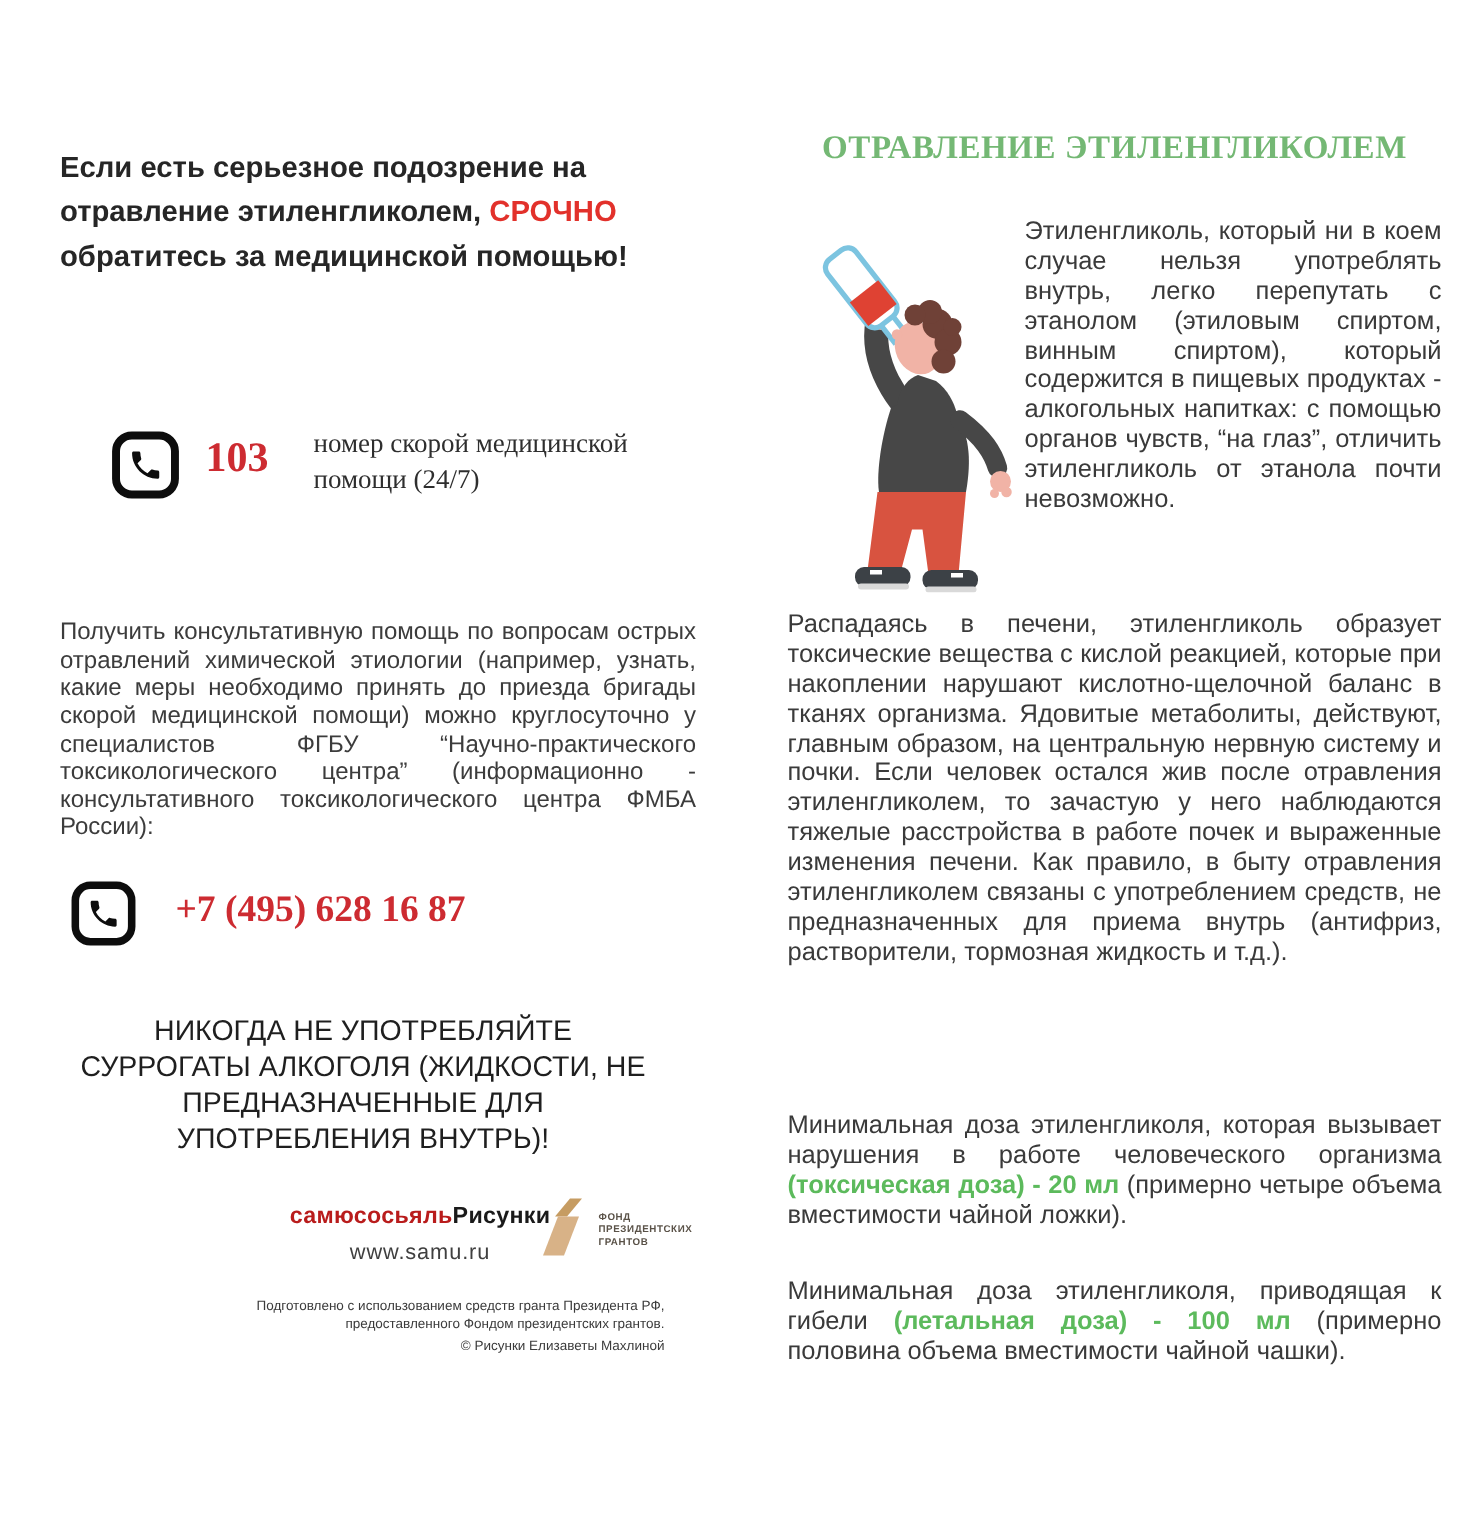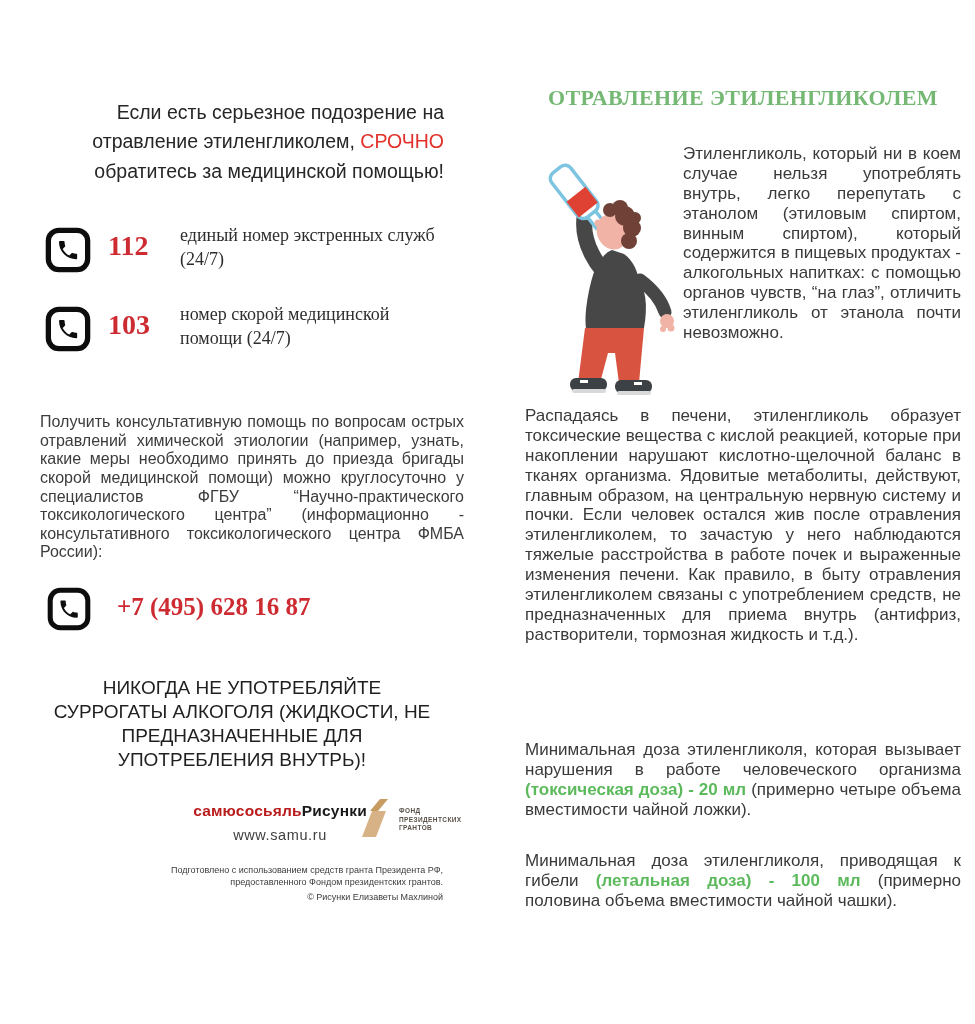--- a/index.html
+++ b/index.html
@@ -3,27 +3,27 @@
 <meta charset="utf-8">
 <style>
   * { margin:0; padding:0; box-sizing:border-box; }
   html,body { background:#ffffff; }
   .page {
     position:relative; width:975px; height:1024px; background:#ffffff;
     font-family:"Liberation Sans", sans-serif; color:#3c3c3c; overflow:hidden;
   }
   
   .left-heading {
-    position:absolute; left:40px; top:98px; width:404px; text-align:right;
-    font-weight:normal; font-size:19.5px; line-height:1.5; color:#262626;
+    position:absolute; left:40px; top:98px; width:404px; text-align:left;
+    font-weight:bold; font-size:19.5px; line-height:1.5; color:#262626;
   }
   .urgent { color:#e2312b; }
   .hotline { position:absolute; left:0; width:464px; height:82px; }
   .hl-1 { top:222px; }
-  .hl-2 { top:301px; }
+  .hl-2 { top:282px;margin-left:29px; }
   .h-icon { position:absolute; left:45px; top:5px; width:46px; height:46px; }
   .h-num {
     position:absolute; left:108px; top:8px;
     font-family:"Liberation Serif", serif; font-weight:bold; font-size:28px; color:#cd2b31;
   }
   .h-desc {
     position:absolute; left:180px; top:2px; width:262px;
     font-family:"Liberation Serif", serif; font-size:18px; line-height:1.32; color:#2e2e2e;
   }
   .consult {
@@ -71,32 +71,20 @@
   .rp4 { left:525px; top:851px; width:436px; }
   .ghl { color:#5cba5c; font-weight:bold; }
 </style>
 </head>
 <body>
 
 <div class="page">
 
   <p class="left-heading"><span>Если есть серьезное подозрение на отравление этиленгликолем, </span><span class="urgent">СРОЧНО</span><span> обратитесь за медицинской помощью!</span></p>
 
-  <div class="hotline hl-1">
-    <span class="h-icon">
-      <svg viewBox="0 0 48 48" width="46" height="46">
-        <rect x="3.5" y="3.5" width="41" height="41" rx="11" fill="#ffffff" stroke="#0d0d0d" stroke-width="5.5"></rect>
-        <g transform="translate(11.5,11.5) scale(1.05)">
-          <path d="M6.62 10.79c1.44 2.83 3.76 5.14 6.59 6.59l2.2-2.2c.27-.27.67-.36 1.02-.24 1.12.37 2.33.57 3.57.57.55 0 1 .45 1 1V20c0 .55-.45 1-1 1-9.39 0-17-7.61-17-17 0-.55.45-1 1-1h3.5c.55 0 1 .45 1 1 0 1.25.2 2.45.57 3.57.11.35.03.74-.24 1.02l-2.2 2.2z" fill="#0d0d0d"></path>
-        </g>
-      </svg>
-    </span>
-    <span class="h-num">112</span>
-    <p class="h-desc">единый номер экстренных служб (24/7)</p>
-  </div>
 
   <div class="hotline hl-2">
     <span class="h-icon">
       <svg viewBox="0 0 48 48" width="46" height="46">
         <rect x="3.5" y="3.5" width="41" height="41" rx="11" fill="#ffffff" stroke="#0d0d0d" stroke-width="5.5"></rect>
         <g transform="translate(11.5,11.5) scale(1.05)">
           <path d="M6.62 10.79c1.44 2.83 3.76 5.14 6.59 6.59l2.2-2.2c.27-.27.67-.36 1.02-.24 1.12.37 2.33.57 3.57.57.55 0 1 .45 1 1V20c0 .55-.45 1-1 1-9.39 0-17-7.61-17-17 0-.55.45-1 1-1h3.5c.55 0 1 .45 1 1 0 1.25.2 2.45.57 3.57.11.35.03.74-.24 1.02l-2.2 2.2z" fill="#0d0d0d"></path>
         </g>
       </svg>
     </span>

